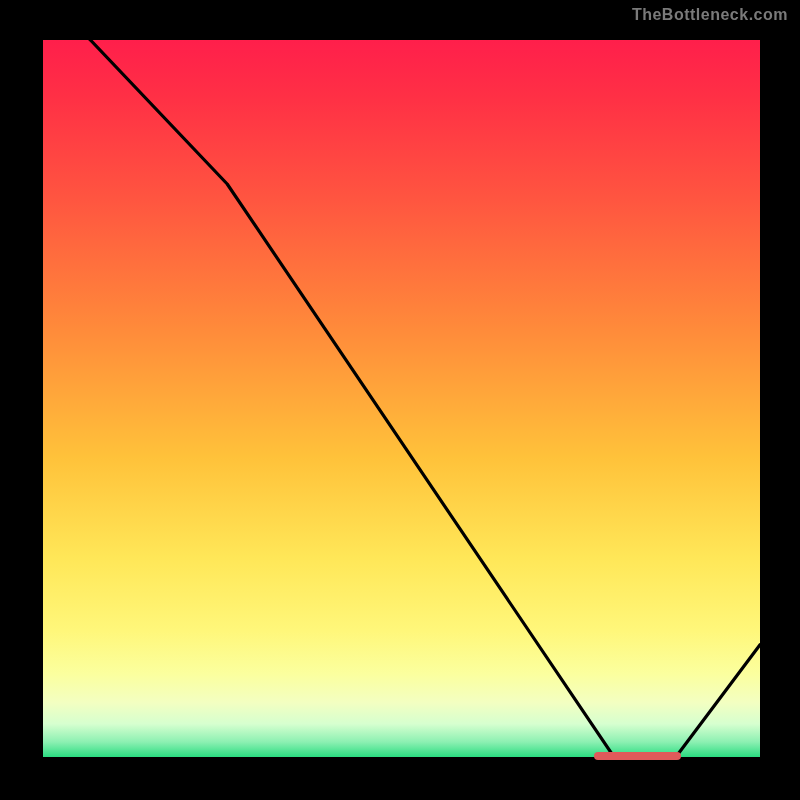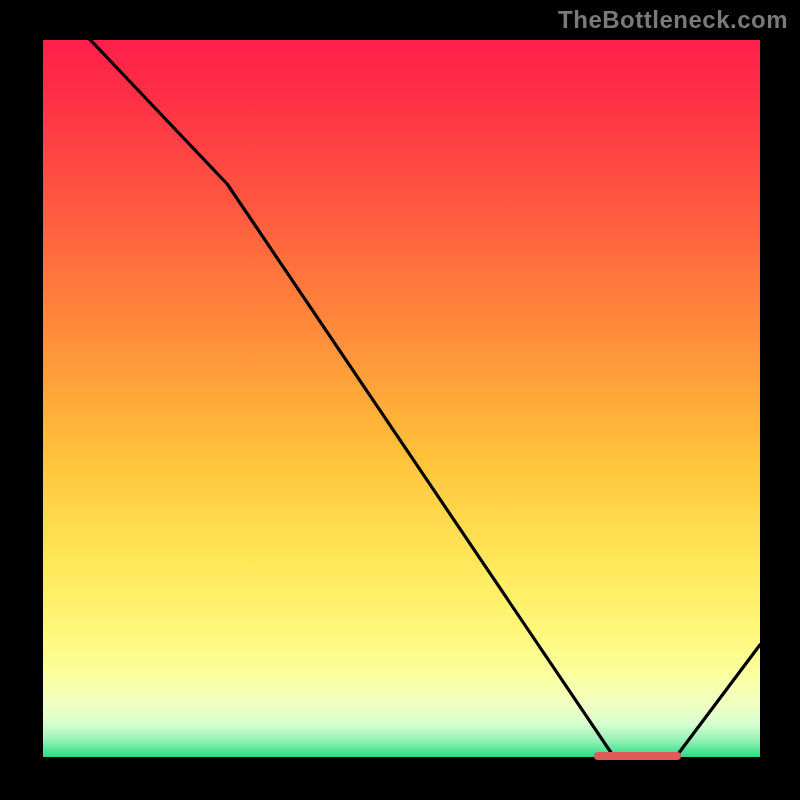--- a/index.html
+++ b/index.html
@@ -14,21 +14,21 @@
   .stage {
     position: relative;
     width: 800px;
     height: 800px;
   }
   .attribution {
     position: absolute;
     top: 6px;
     right: 12px;
     color: #7a7a7a;
-    font-size: 24px;
+    font-size: 16px;
     font-weight: bold;
     letter-spacing: 0.5px;
   }
   .plot-area {
     position: absolute;
     left: 40px;
     top: 40px;
     width: 720px;
     height: 720px;
   }

